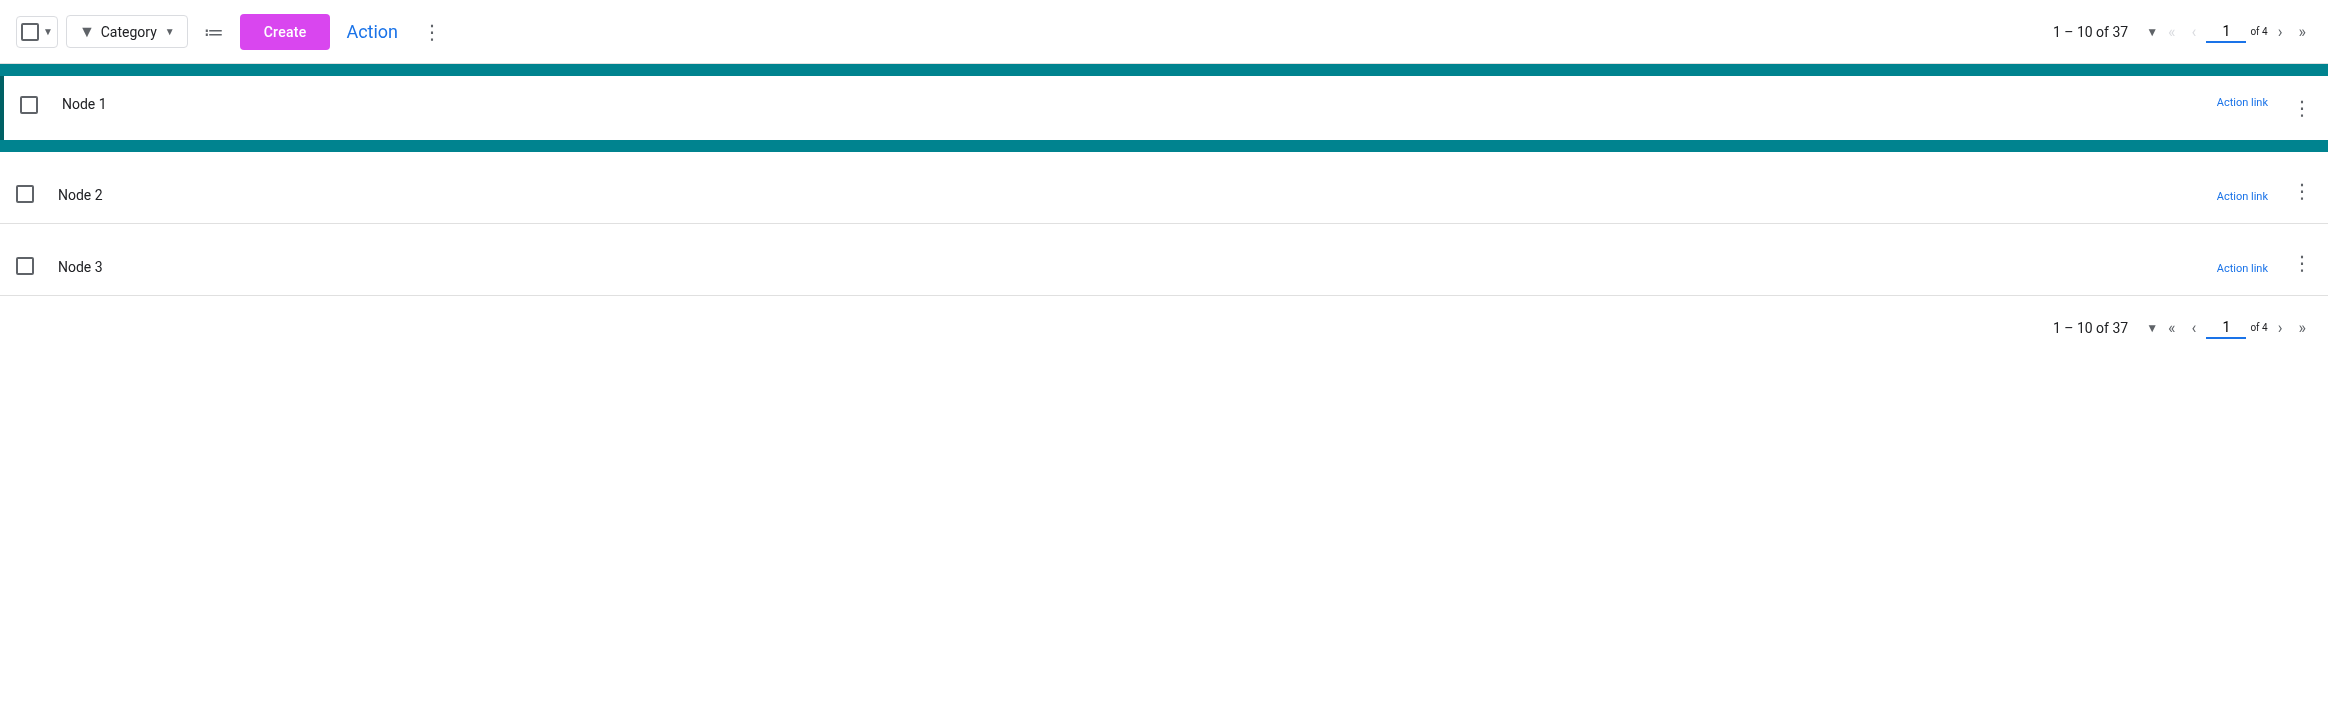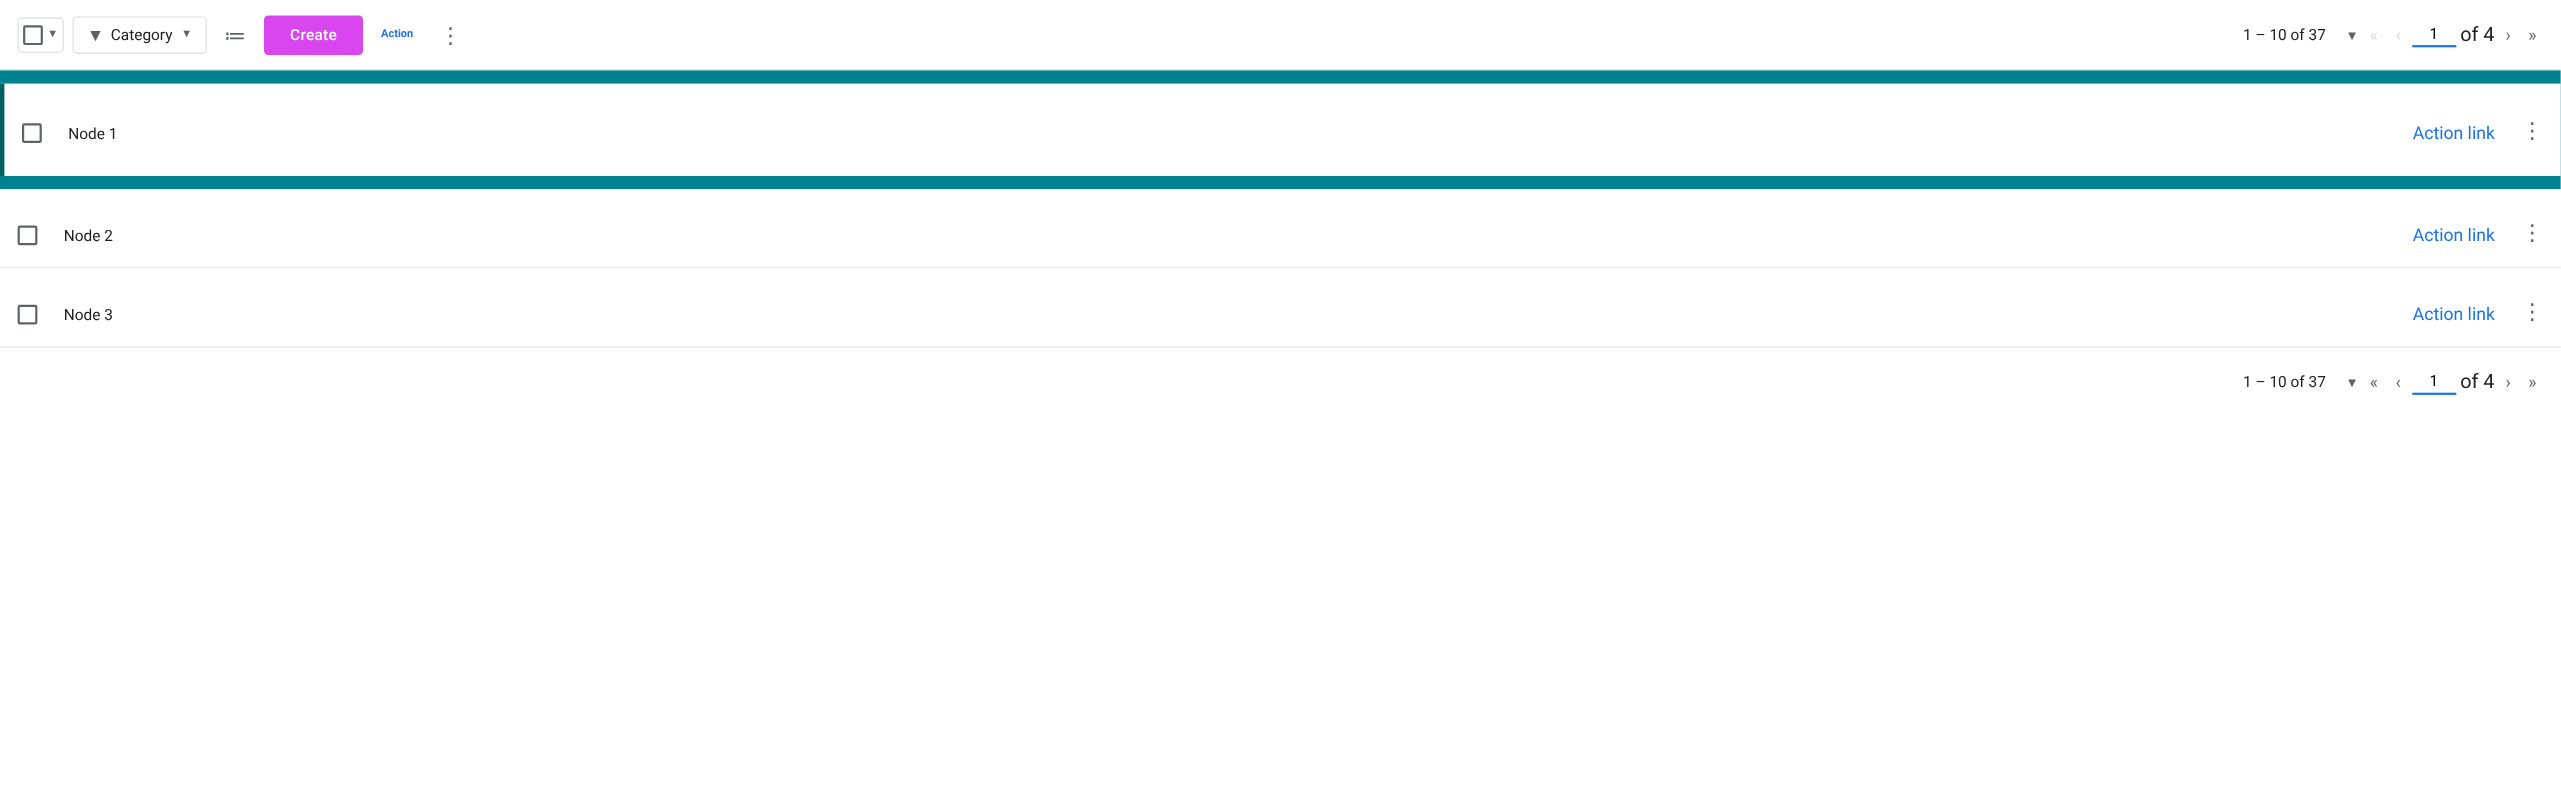--- a/index.html
+++ b/index.html
@@ -84,22 +84,22 @@
       border-radius: 4px;
       padding: 10px 24px;
       font-size: 14px;
       font-weight: 500;
       cursor: pointer;
       letter-spacing: 0.25px;
     }
 
     .action-link-toolbar {
       color: #1a73e8;
-      font-size: 10px;
-      font-weight: 700;
+      font-size: 18px;
+      font-weight: 400;
       cursor: pointer;
       background: none;
       border: none;
       padding: 8px;
       text-align: right;
     }
 
     .more-btn {
       color: #5f6368;
       font-size: 20px;
@@ -154,21 +154,21 @@
       width: 40px;
       text-align: center;
       border: none;
       border-bottom: 2px solid #1a73e8;
       font-size: 14px;
       padding: 2px 4px;
       outline: none;
     }
 
     .of-text {
-      font-size: 18px;
+      font-size: 10px;
       color: #202124;
     }
 
     
     .table-area {
       width: 100%;
     }
 
     .table-row-normal {
       background: #fff;
@@ -196,21 +196,21 @@
     }
 
     .row-label {
       font-size: 14px;
       color: #202124;
       flex: 1;
     }
 
     .row-action-link {
       color: #1a73e8;
-      font-size: 16px;
+      font-size: 11px;
       cursor: pointer;
       margin-right: 24px;
     }
 
     .row-more {
       color: #5f6368;
       font-size: 20px;
       cursor: pointer;
       background: none;
       border: none;
@@ -272,21 +272,21 @@
       <span class="of-text">of 4</span>
       <button class="nav-btn">›</button>
       <button class="nav-btn">»</button>
     </div>
   </div>
 </div>
 
 <div class="table-area">
 
   <div style="background: #00838f; padding: 12px 0;">
-    <div style="background: #fff; margin: 0; display: flex; align-items: flex-end; padding: 30px 16px; border-left: 4px solid #006064; min-height: 56px;">
+    <div style="background: #fff; margin: 0; display: flex; align-items: flex-start; padding: 20px 16px; border-left: 4px solid #006064; min-height: 56px;">
       <div class="row-checkbox selected"></div>
       <span class="row-label">Node 1</span>
       <span class="row-action-link">Action link</span>
       <button class="row-more">⋮</button>
     </div>
   </div>
 
   <div class="table-row-normal">
     <div class="row-checkbox"></div>
     <span class="row-label">Node 2</span>

